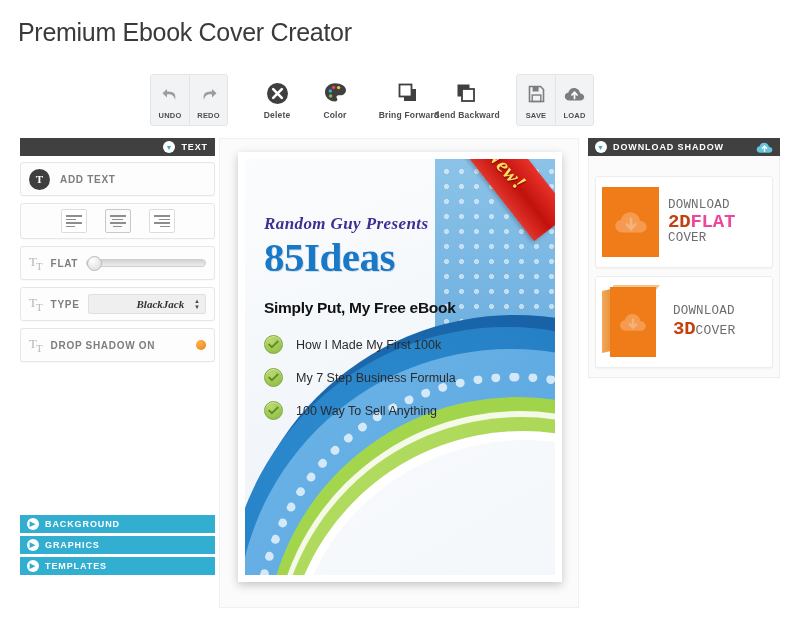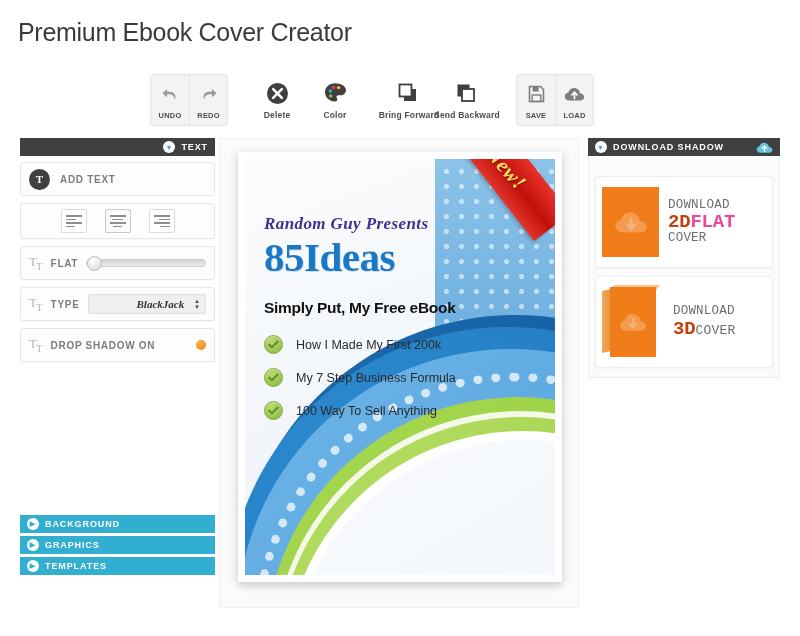--- a/index.html
+++ b/index.html
@@ -493,21 +493,21 @@
           <div class="c-title">85Ideas</div>
           <div class="c-sub">Simply Put, My Free eBook</div>
 
           <div class="c-list">
             <div class="c-li">
               <span class="c-chk">
                 <svg width="11" height="9" viewBox="0 0 11 9">
                     <path d="M1.2 4.6 L4 7.2 L9.6 1.6" stroke="#5d8a26" stroke-width="1.9" fill="none" stroke-linecap="round" stroke-linejoin="round"></path>
                   </svg>
               </span>
-              <span class="c-li-txt">How I Made My First 200k</span>
+              <span class="c-li-txt">How I Made My First 100k</span>
             </div>
             <div class="c-li">
               <span class="c-chk">
                 <svg width="11" height="9" viewBox="0 0 11 9">
                     <path d="M1.2 4.6 L4 7.2 L9.6 1.6" stroke="#5d8a26" stroke-width="1.9" fill="none" stroke-linecap="round" stroke-linejoin="round"></path>
                   </svg>
               </span>
               <span class="c-li-txt">My 7 Step Business Formula</span>
             </div>
             <div class="c-li">

